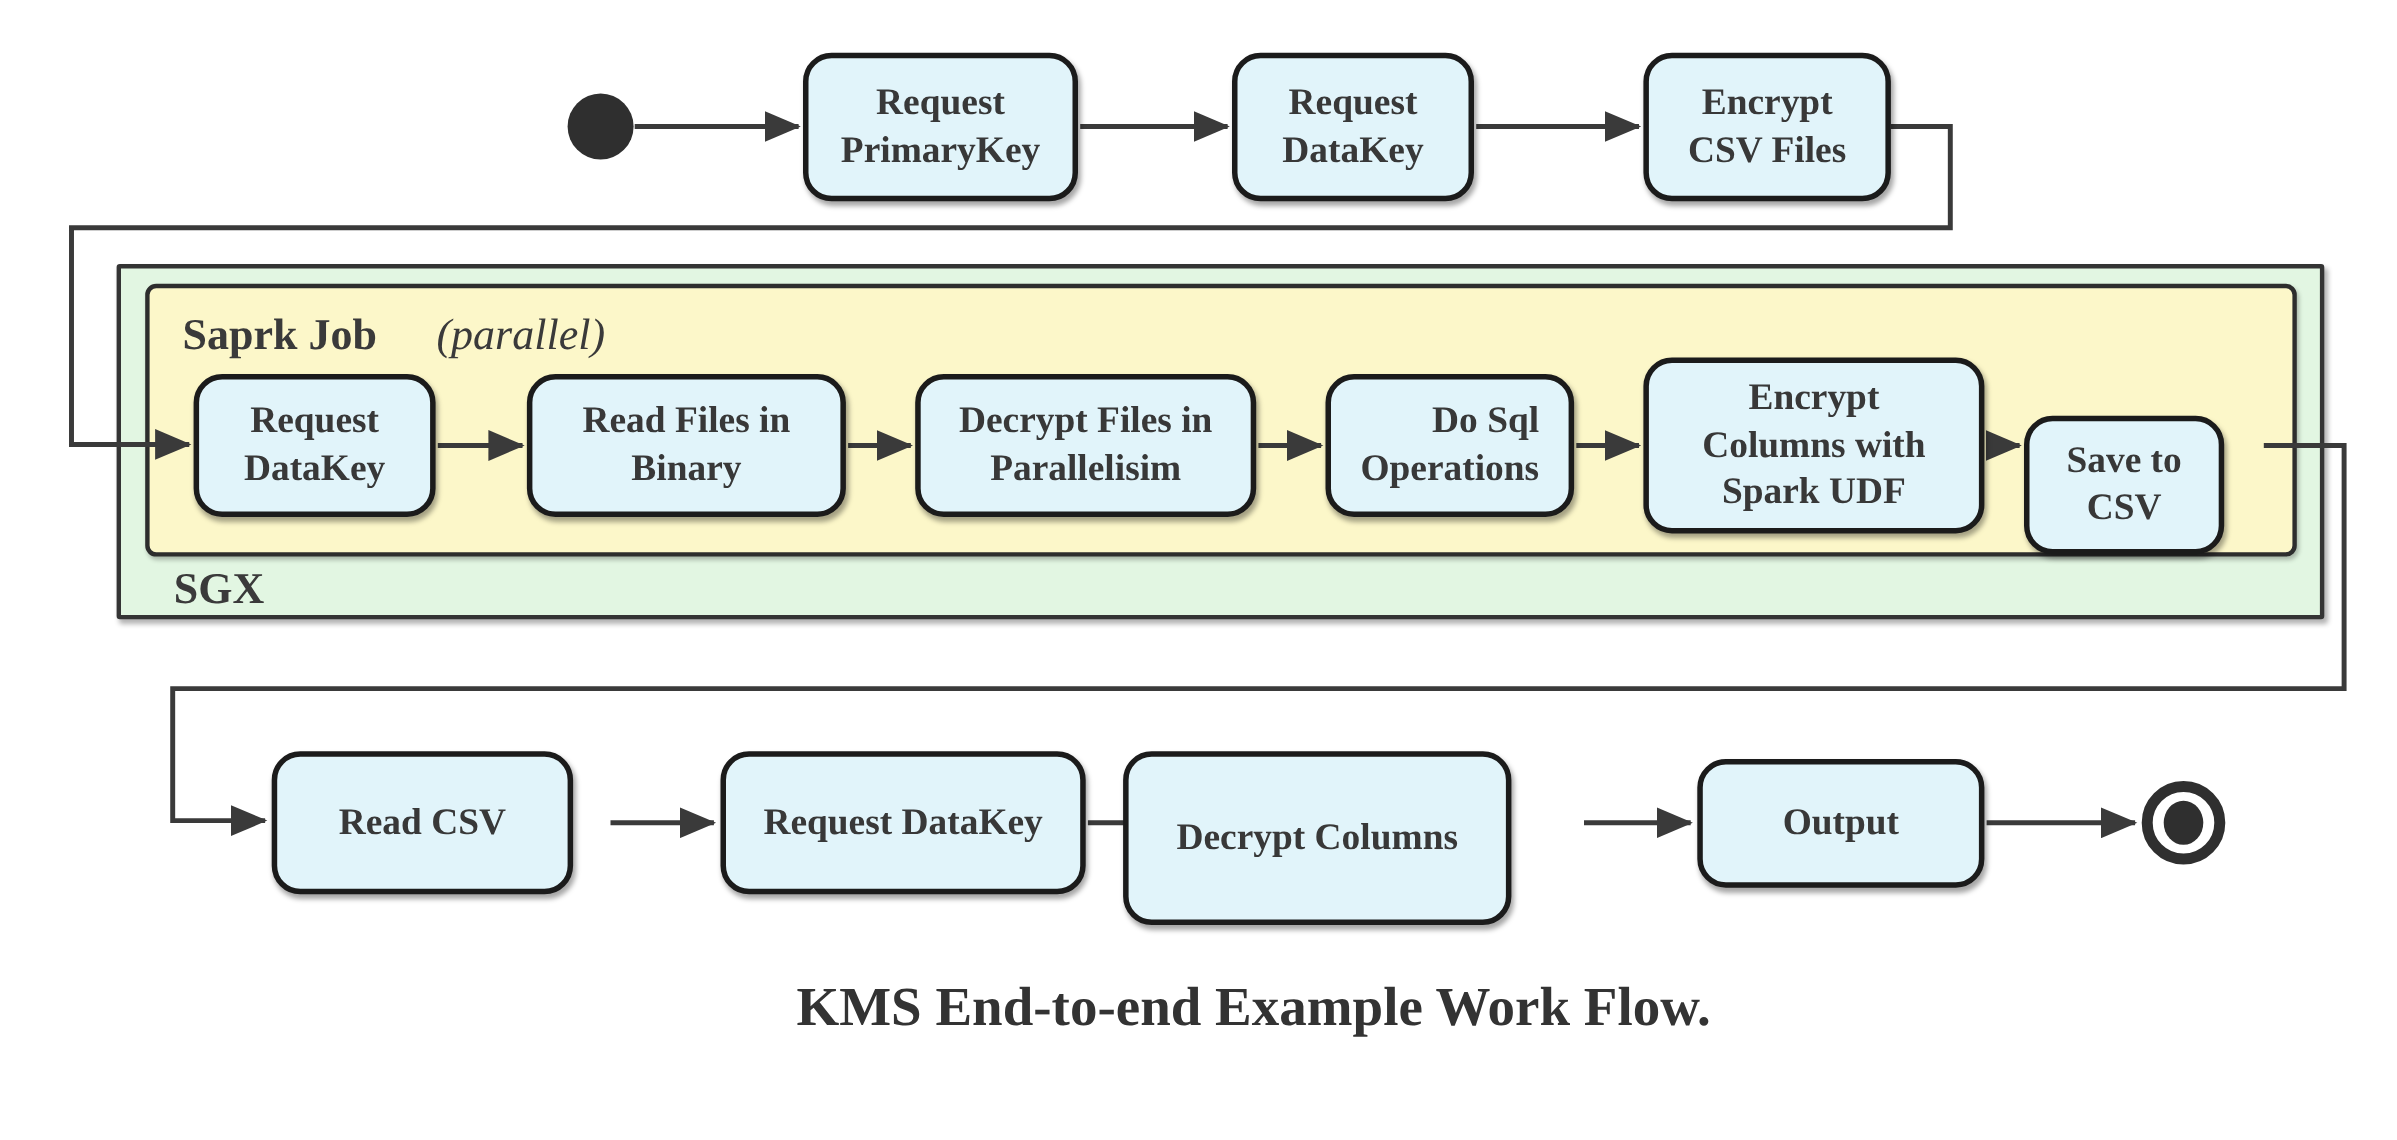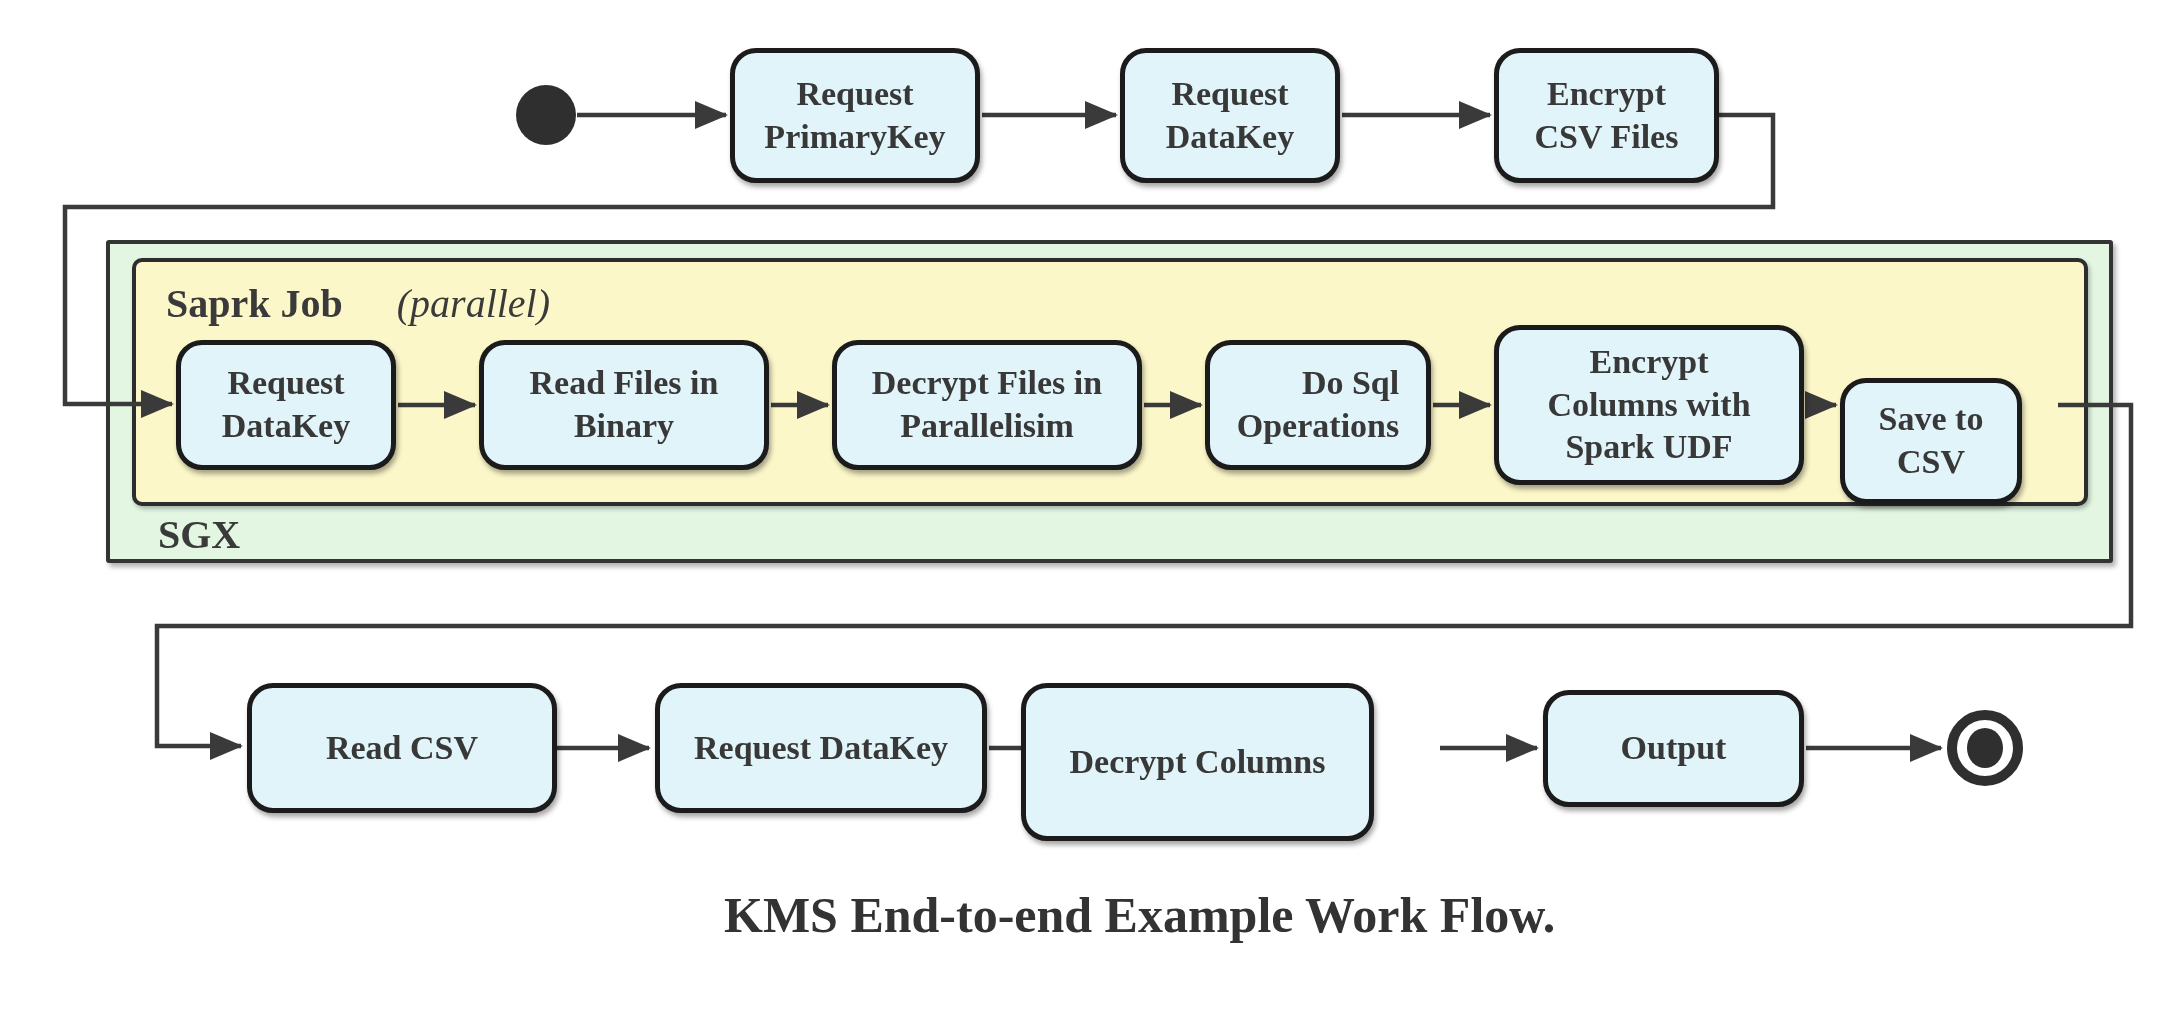--- a/index.html
+++ b/index.html
@@ -57,21 +57,21 @@
   
   .n-a{left:730px;top:48px;width:250px;height:135px;}
   .n-b{left:1120px;top:48px;width:220px;height:135px;}
   .n-c{left:1494px;top:48px;width:225px;height:135px;}
   .n-d{left:176px;top:340px;width:220px;height:130px;}
   .n-e{left:479px;top:340px;width:290px;height:130px;}
   .n-f{left:832px;top:340px;width:310px;height:130px;}
   .n-g{left:1205px;top:340px;width:226px;height:130px;text-align:right;}
   .n-h{left:1494px;top:325px;width:310px;height:160px;}
   .n-i{left:1840px;top:342px;width:182px;height:126px;margin-top:36px;}
-  .n-j{left:247px;top:683px;width:310px;height:130px;}
+  .n-j{left:247px;top:683px;width:274px;height:130px;}
   .n-k{left:655px;top:683px;width:332px;height:130px;}
   .n-l{left:1021px;top:683px;width:353px;height:158px;}
   .n-m{left:1543px;top:690px;width:261px;height:117px;}
 </style>
 </head>
 <body>
 
 <div id="canvas">
 
   <div class="container sgx-box"></div>

